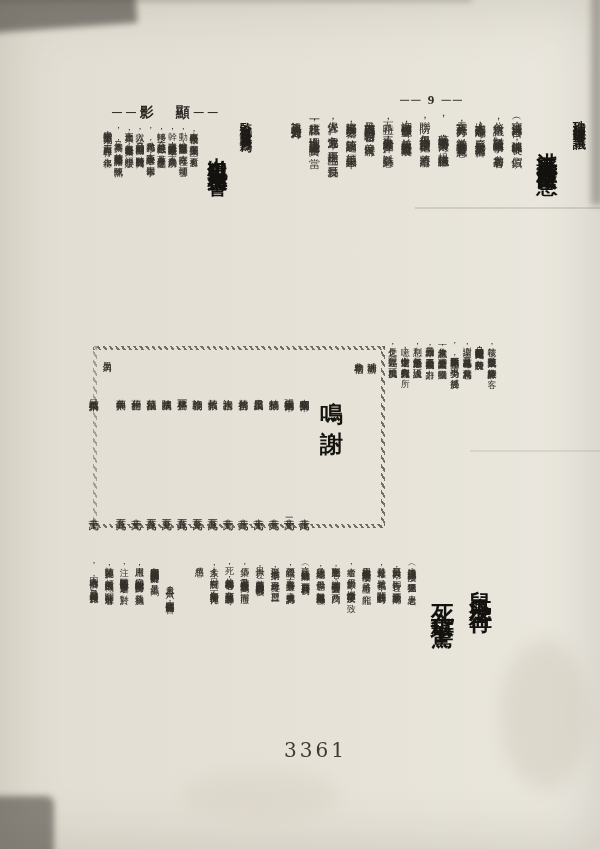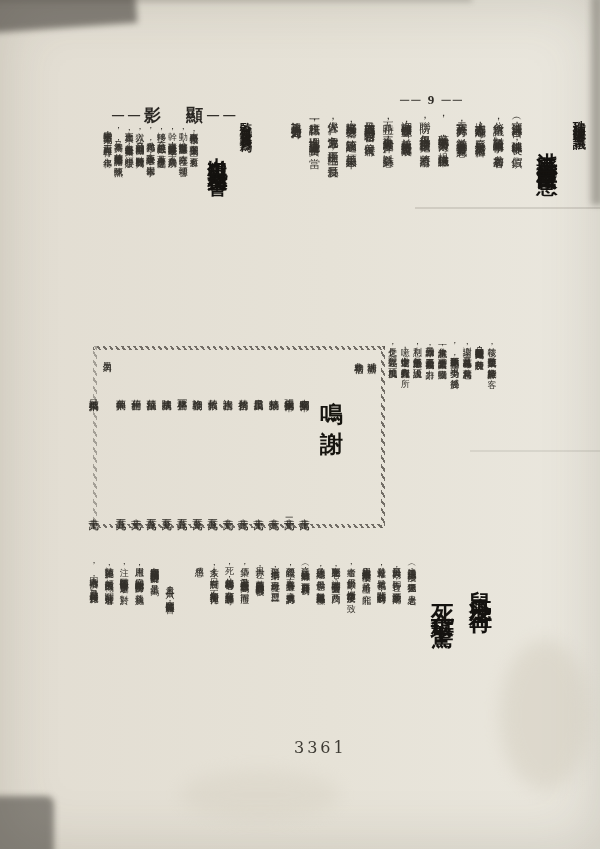--- a/index.html
+++ b/index.html
@@ -20,21 +20,21 @@
   .edge-bl{left:-18px;top:796px;width:72px;height:70px;background:#322f2a;opacity:.5;border-radius:8px;}
   .edge-r{left:591px;top:-5px;width:12px;height:210px;background:#5b574e;opacity:.4;}
   .crease{position:absolute;pointer-events:none;background:rgba(40,35,25,.12);height:2px;}
   .crease1{left:415px;top:207px;width:185px;}
   .crease2{left:470px;top:450px;width:130px;opacity:.7;}
   .stain{position:absolute;background:#cfc9ba;opacity:.45;filter:blur(9px);border-radius:50%;}
   .stain1{left:500px;top:640px;width:90px;height:150px;}
   .stain2{left:180px;top:770px;width:160px;height:50px;opacity:.3;}
   
   .masthead{
-    position:absolute;left:112px;top:104px;font-size:17px;font-weight:bold;
+    position:absolute;left:112px;top:104px;font-size:14px;font-weight:bold;
     color:#2a2723;letter-spacing:4px;white-space:nowrap;
   }
   .pageno{
     position:absolute;left:400px;top:92px;font-size:13px;font-weight:bold;
     color:#2e2b26;letter-spacing:2px;white-space:nowrap;
   }
   
   .art{position:absolute;writing-mode:vertical-rl;color:#34312b;}
   .col{white-space:nowrap;}
   .gap{width:14px;}
@@ -76,21 +76,21 @@
   .place-col{font-size:9px;line-height:12px;letter-spacing:.5px;padding-top:2px;white-space:nowrap;}
   
   .a3{left:86px;top:560px;width:412px;height:196px;}
   .a3 .hl{font-size:23px;font-weight:bold;color:#14120f;letter-spacing:7px;line-height:35px;white-space:nowrap;}
   .a3 .hl1{padding-top:12px;margin-left:2px;}
   .a3 .hl2{padding-top:25px;margin-left:6px;margin-right:3px;}
   .a3-body .col{font-size:9px;line-height:15.2px;letter-spacing:.6px;}
   .a3-body .col:nth-child(17){padding-top:20px;}
   
   .serial{
-    position:absolute;left:294px;top:738px;font-size:16px;color:#3d3a33;
+    position:absolute;left:284px;top:738px;font-size:20px;color:#3d3a33;
     letter-spacing:3px;font-family:"DejaVu Serif","Liberation Serif",serif;
   }
 </style>
 </head>
 <body>
 
 <div class="page">
 
   <div class="edge edge-tl"></div>
   <div class="edge edge-tl2"></div>

